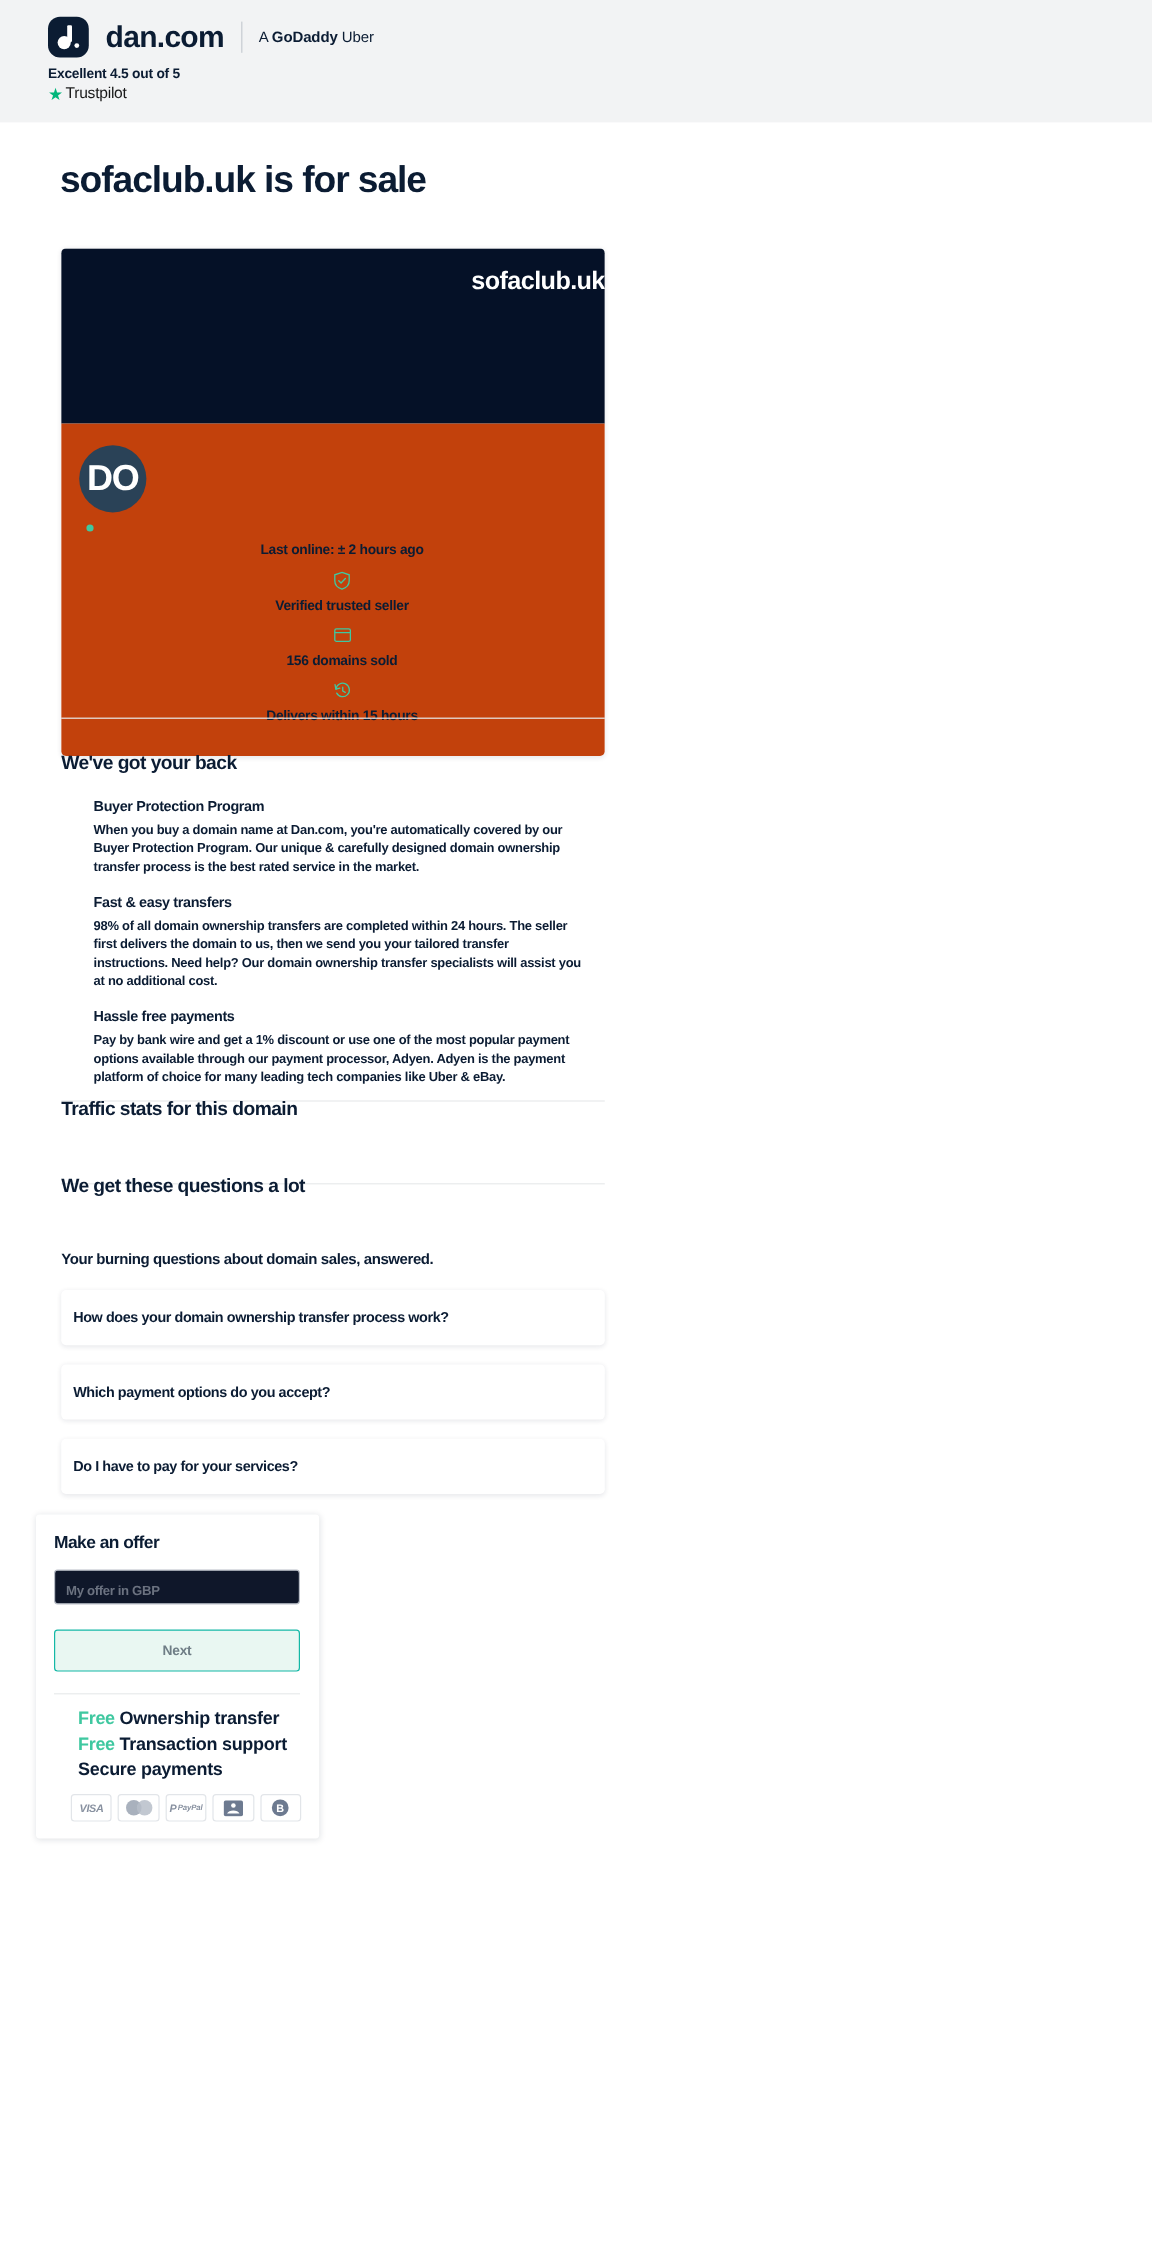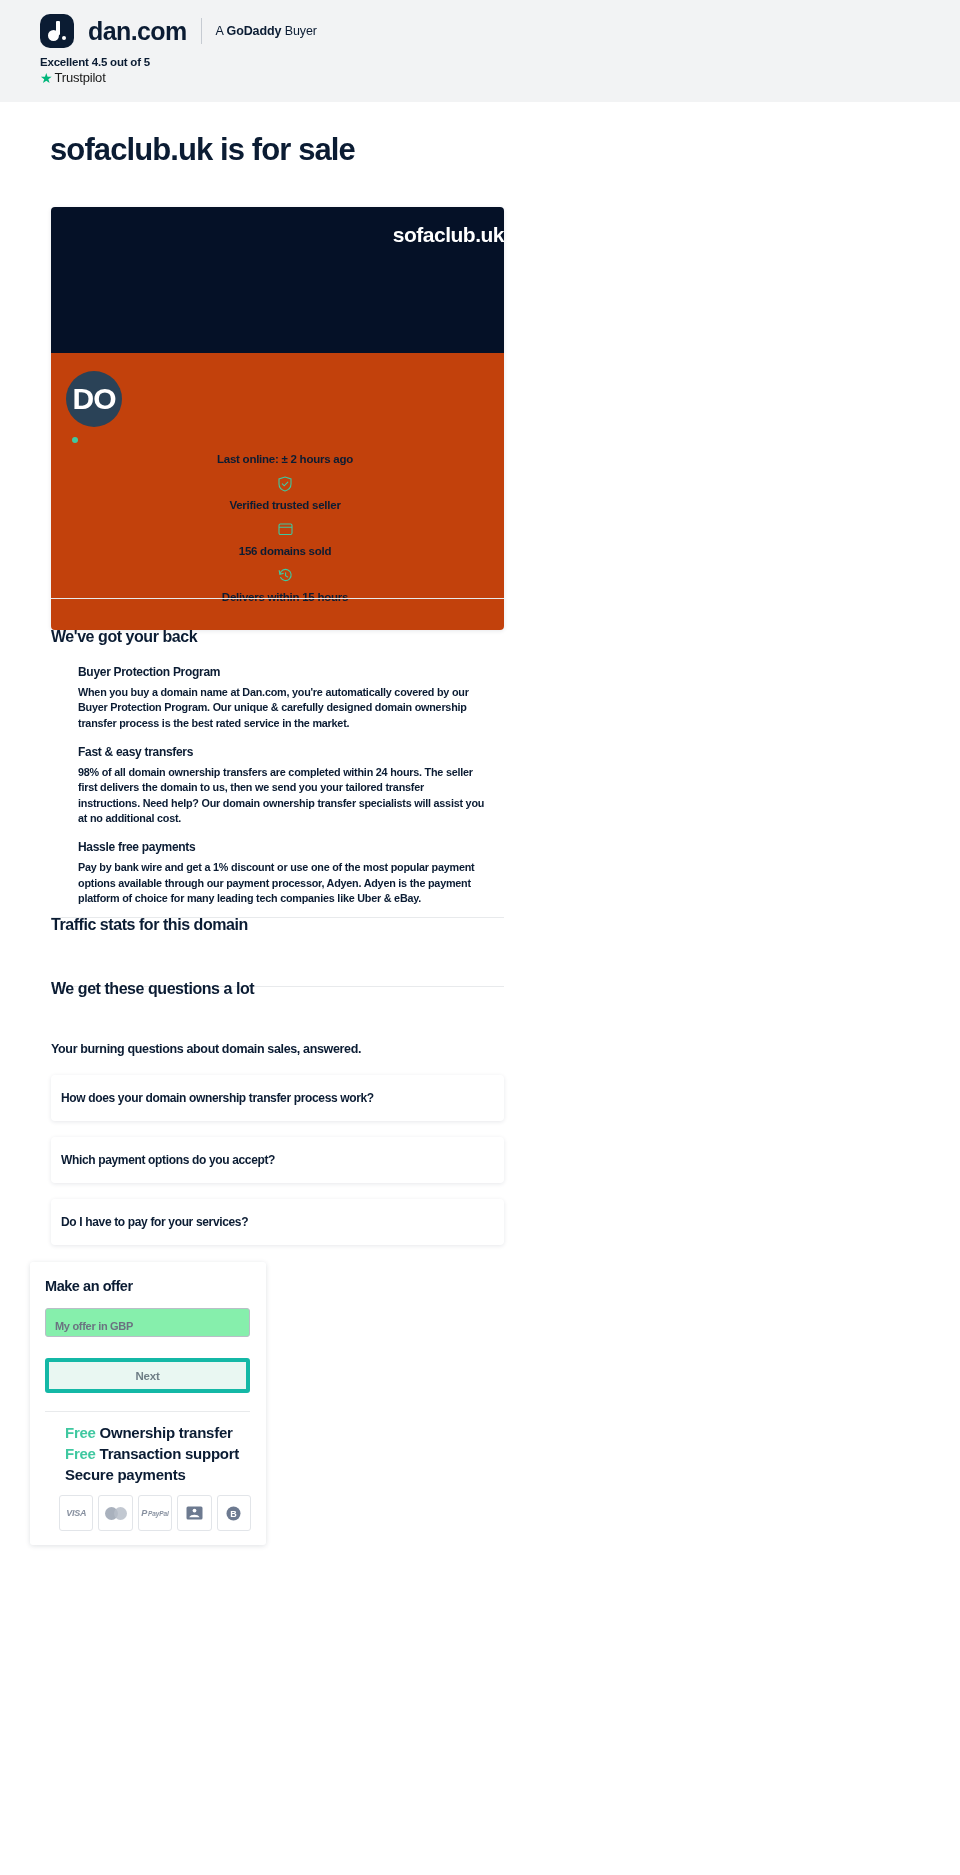--- a/index.html
+++ b/index.html
@@ -259,37 +259,37 @@
     font-weight: 800;
     letter-spacing: -0.45px;
     color: #0b1c33;
     margin-bottom: 14px;
   }
   .offer-input {
     width: 205px;
     height: 29px;
     border: 1px solid #b9bec7;
     border-radius: 3px;
-    background: #86efac;
+    background: #0f172a;
     font-family: "Liberation Sans", sans-serif;
     font-size: 11px;
     font-weight: 800;
     letter-spacing: -0.3px;
     color: #6b7280;
     padding: 0 9px;
     display: flex;
     align-items: flex-end;
     padding-bottom: 4px;
   }
   .next-btn {
     width: 205px;
     height: 35px;
     margin-top: 21px;
     background: #e9f7f2;
-    border: 4px solid #14b8a6;
+    border: 1px solid #14b8a6;
     border-radius: 3px;
     color: #6f7e86;
     font-family: "Liberation Sans", sans-serif;
     font-size: 11.5px;
     font-weight: 800;
     letter-spacing: -0.2px;
     display: flex;
     align-items: center;
     justify-content: center;
     cursor: pointer;
@@ -310,21 +310,21 @@
   }
   .perk .free { color: #3fc8a0; }
 
   .pay-icons {
     display: flex;
     gap: 5px;
     margin: 12px 0 0 14px;
   }
   .pay-chip {
     width: 35px;
-    height: 36px;
+    height: 23px;
     border: 1px solid #e2e5e9;
     border-radius: 3px;
     background: #ffffff;
     display: flex;
     align-items: center;
     justify-content: center;
   }
   .visa-txt {
     font-size: 9px;
     font-weight: 800;
@@ -353,21 +353,21 @@
 <div class="site-header">
   <div class="header-inner">
     <div class="brand-row">
       <div class="dan-logo-mark">
         <span class="d-bowl"></span>
         <span class="d-stem"></span>
         <span class="d-dot"></span>
       </div>
       <div class="dan-wordmark">dan.com</div>
       <div class="brand-divider"></div>
-      <div class="godaddy-line"><span>A </span><b>GoDaddy</b><span> Buyer</span></div>
+      <div class="godaddy-line"><span>A </span><b>GoDaddy</b><span> Uber</span></div>
     </div>
     <div class="trust-row">
       <div class="trust-score">Excellent 4.5 out of 5</div>
       <div class="trust-brand">
         <span class="trust-star">★</span>
         <span class="trust-name">Trustpilot</span>
       </div>
     </div>
   </div>
 </div>

